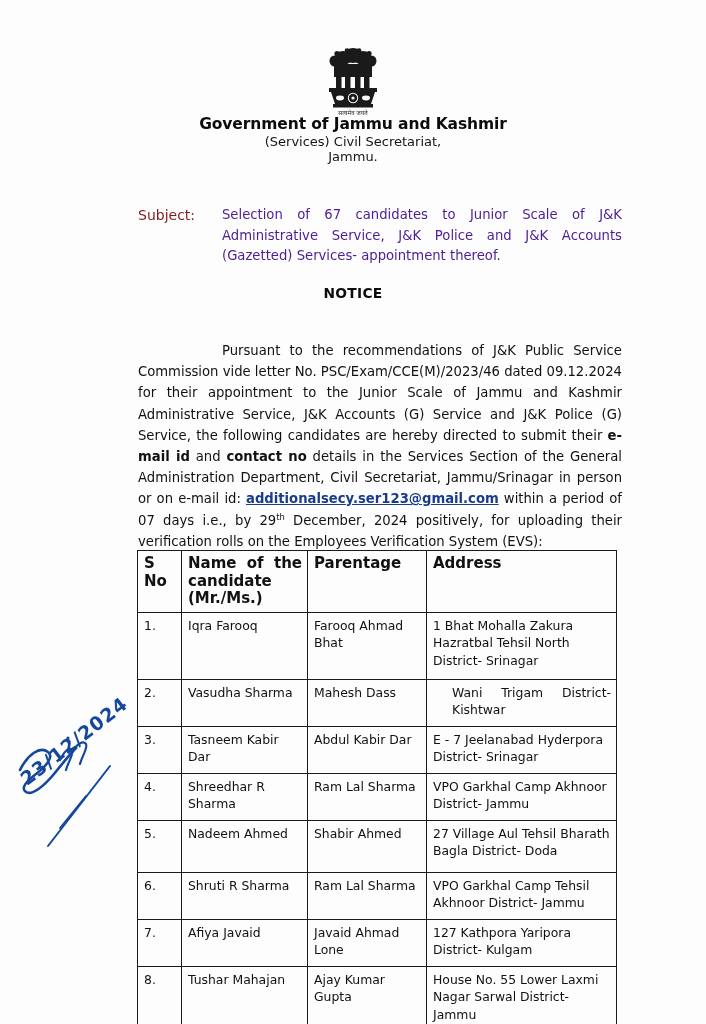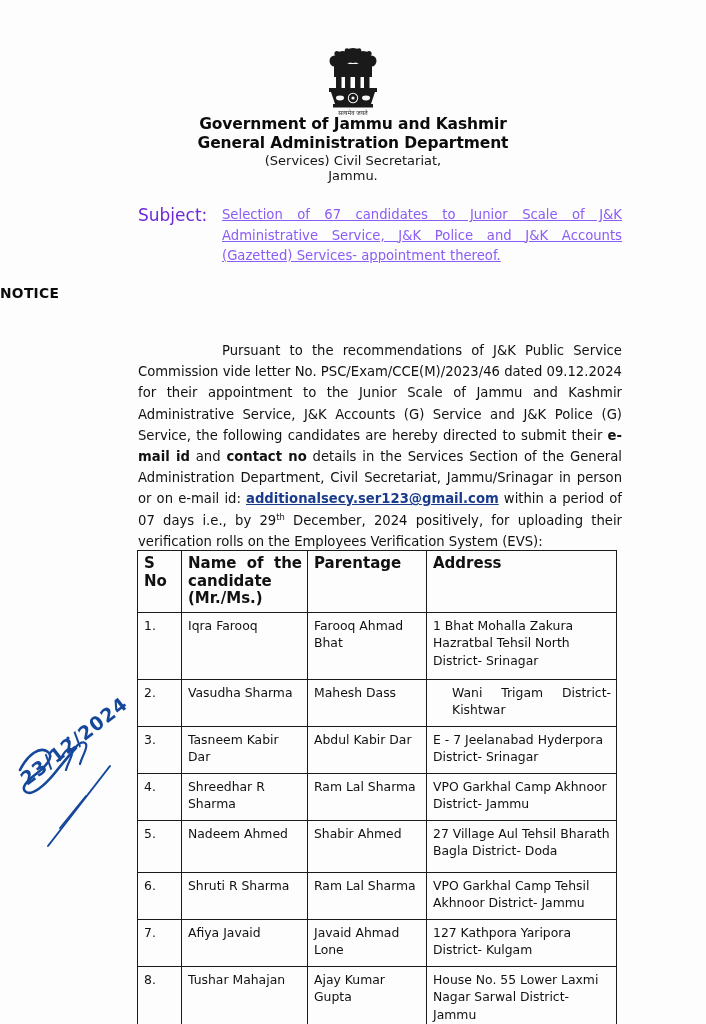--- a/index.html
+++ b/index.html
@@ -55,41 +55,40 @@
   .subject-row {
     position: absolute;
     left: 138px;
     top: 205px;
     width: 484px;
     display: flex;
     align-items: flex-start;
   }
   .subject-label {
     flex: 0 0 84px;
-    font-size: 17px;
+    font-size: 14px;
     line-height: 20.5px;
-    color: #6d28d9;
+    color: #7f1d1d;
   }
   .subject-text {
     flex: 1 1 auto;
     font-size: 13.2px;
     line-height: 20.5px;
     text-align: justify;
     text-align-last: left;
-    color: #8b5cf6;
-    text-decoration: underline;
+    color: #4c1d95;
   }
 
   
   .notice-head {
     position: absolute;
     left: 0;
     top: 285px;
     width: 706px;
-    text-align: left;
+    text-align: center;
     font-weight: bold;
     font-size: 13.8px;
     letter-spacing: 0.3px;
     color: #0c0c0c;
   }
 
   
   .body-para {
     position: absolute;
     left: 138px;
@@ -208,21 +207,20 @@
         <ellipse cx="45" cy="52" rx="4" ry="2.4" fill="#f8f8f8"></ellipse>
 
         <rect x="12" y="58" width="40" height="3.5"></rect>
       </g>
       <text x="32" y="68.5" text-anchor="middle" font-size="6" font-family="DejaVu Sans, sans-serif" fill="#1a1a1a">सत्यमेव जयते</text>
     </svg>
   </div>
 
   <div class="header-block">
     <div class="org-line1">Government of Jammu and Kashmir</div>
-    <div class="org-line2">General Administration Department</div>
     <div class="org-line3">(Services) Civil Secretariat,</div>
     <div class="org-line4">Jammu.</div>
   </div>
 
   <div class="subject-row">
     <div class="subject-label">Subject:</div>
     <div class="subject-text">Selection of 67 candidates to Junior Scale of J&amp;K Administrative Service, J&amp;K Police and J&amp;K Accounts (Gazetted) Services- appointment thereof.</div>
   </div>
 
   <div class="notice-head">NOTICE</div>

